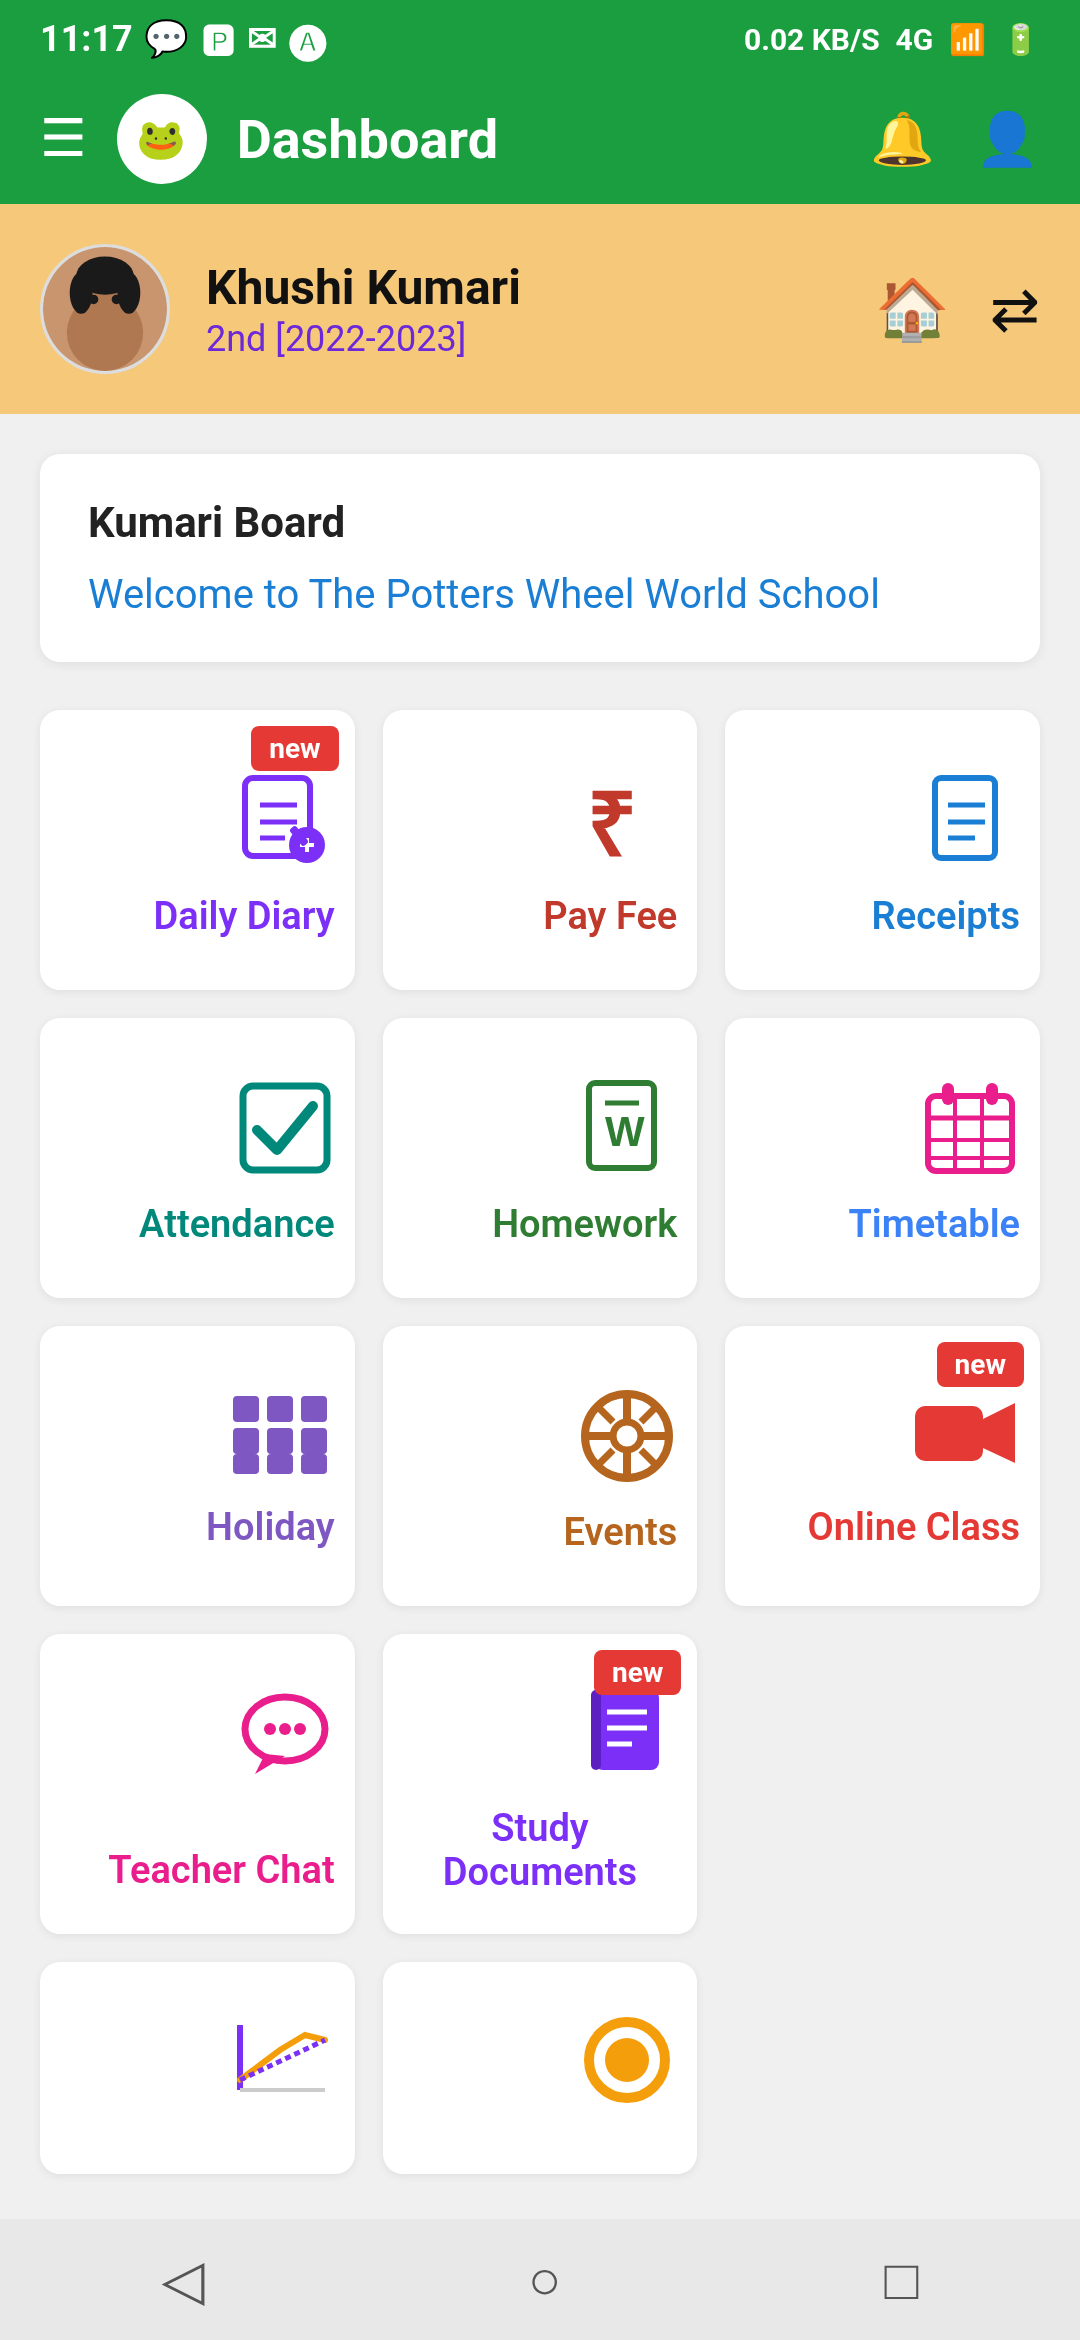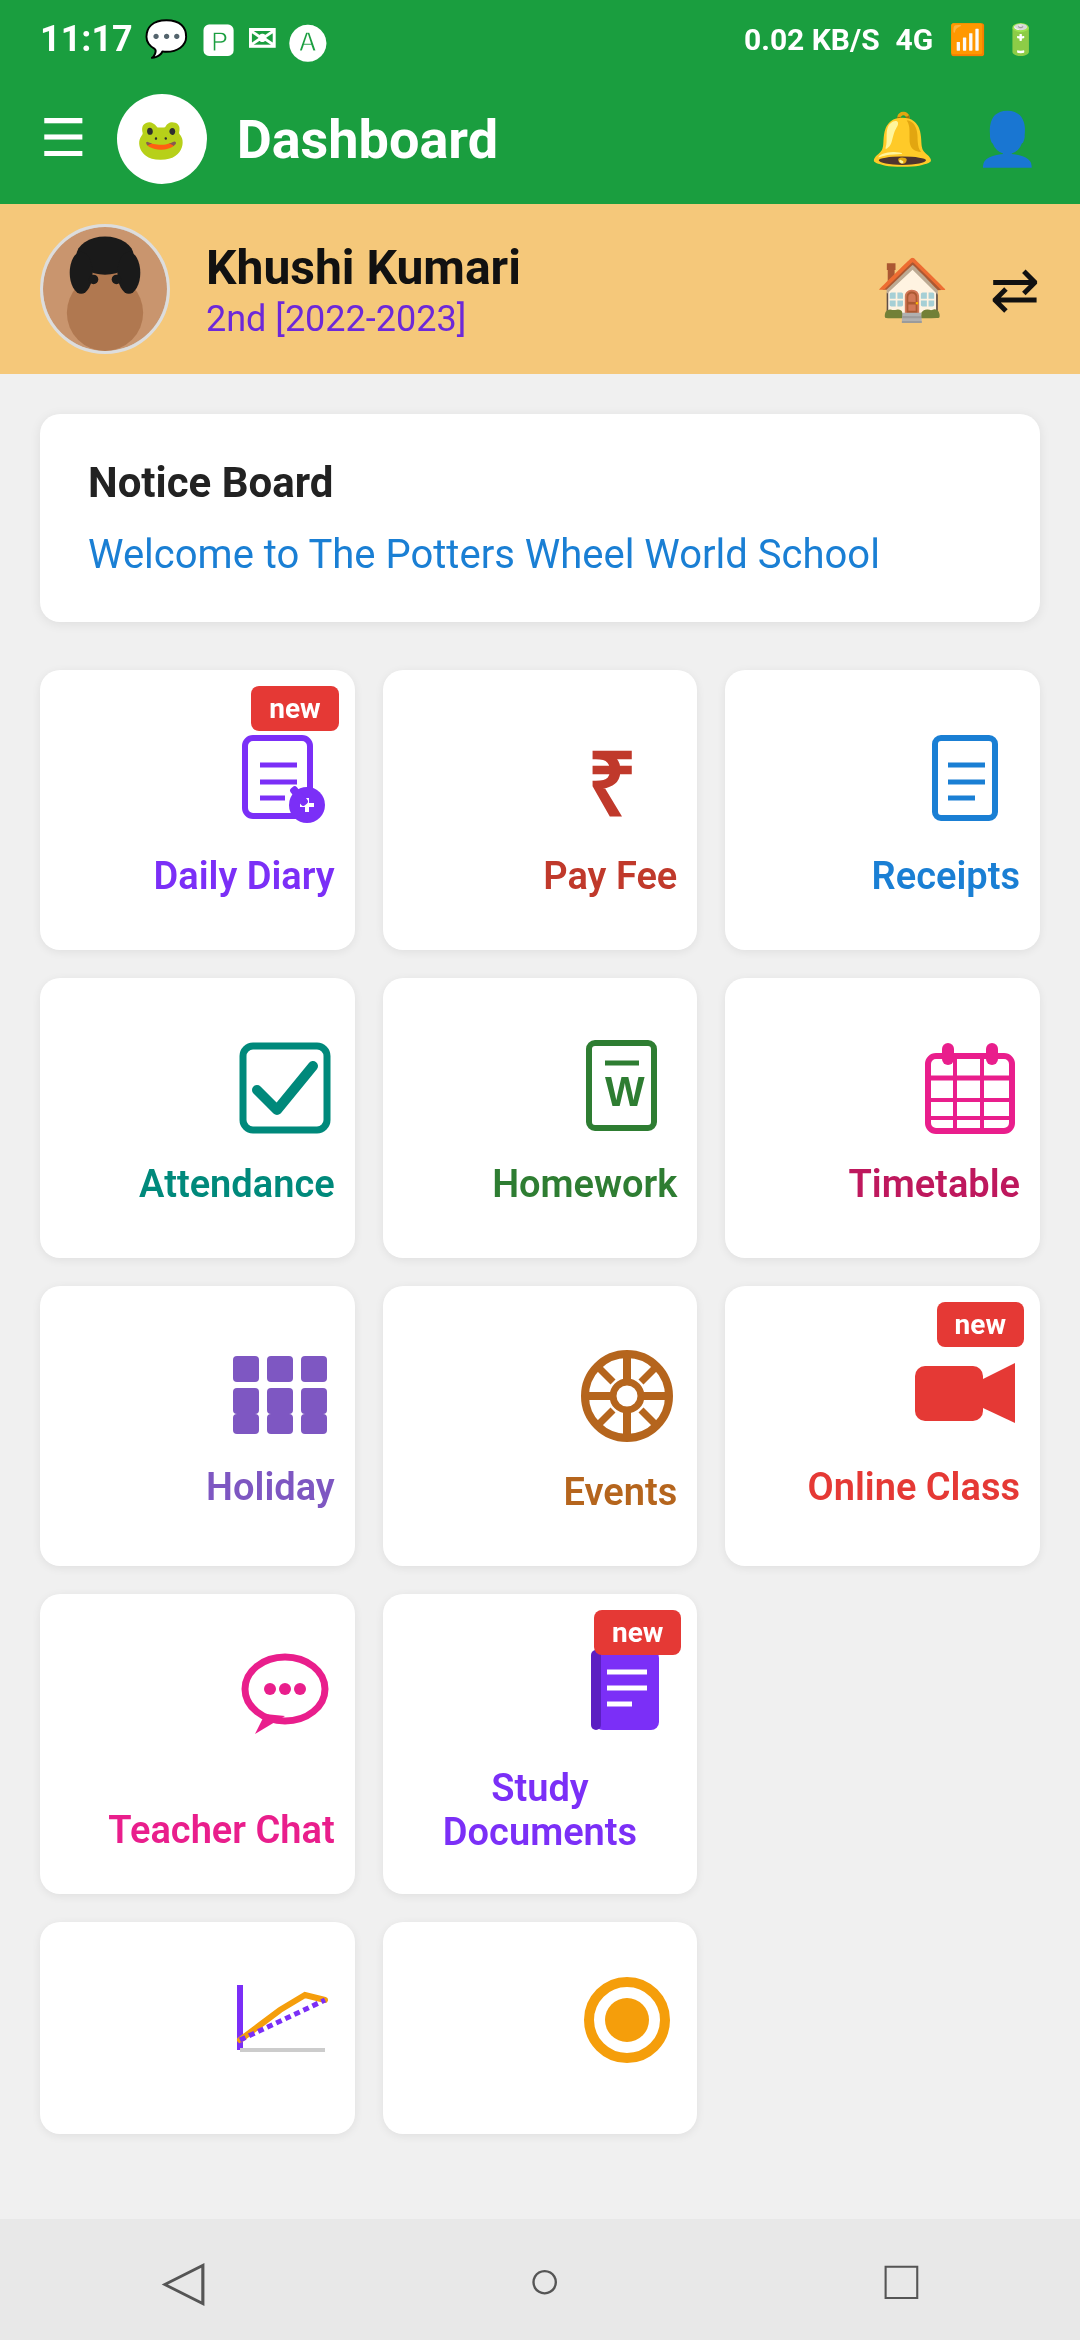--- a/index.html
+++ b/index.html
@@ -38,21 +38,21 @@
     .nav-logo { width: 90px; height: 90px; border-radius: 50%; background: #fff; display: flex; align-items: center; justify-content: center; font-size: 40px; }
     .nav-title { color: white; font-size: 54px; font-weight: bold; flex: 1; }
     .nav-icons { display: flex; gap: 40px; }
     .nav-icon { color: white; font-size: 52px; cursor: pointer; }
 
     
     .user-banner {
       background: #f5c87a;
       display: flex;
       align-items: center;
-      padding: 20px 40px;
+      padding: 40px 40px;
       gap: 36px;
     }
     .avatar {
       width: 130px;
       height: 130px;
       border-radius: 50%;
       background: #ccc;
       overflow: hidden;
       display: flex;
       align-items: center;
@@ -112,21 +112,21 @@
       padding: 6px 18px;
       border-radius: 8px;
     }
 
     
     .color-purple { color: #7b2ff7; }
     .color-red-dark { color: #c0392b; }
     .color-blue { color: #1a7fd4; }
     .color-teal { color: #00897b; }
     .color-green { color: #2e7d32; margin-left: 29px; }
-    .color-pink { color: #be185d; margin-left: 39px; }
+    .color-pink { color: #3b82f6; margin-left: 39px; }
     .color-orange { color: #e67e22; }
     .color-purple-light { color: #7e57c2; }
     .color-brown { color: #b5651d; }
     .color-red { color: #e53935; }
     .color-magenta { color: #e91e8c; margin-top: 40px; }
 
     
     .bottom-partial {
       display: grid;
       grid-template-columns: repeat(3, 1fr);
@@ -202,21 +202,21 @@
     <div class="user-name">Khushi Kumari</div>
     <div class="user-class">2nd [2022-2023]</div>
   </div>
   <div class="banner-icons">
     <span class="banner-icon">🏠</span>
     <span class="banner-icon">⇄</span>
   </div>
 </div>
 
 <div class="notice-card">
-  <div class="notice-title">Notice Board</div>
+  <div class="notice-title">Kumari Board</div>
   <div class="notice-text">Welcome to The Potters Wheel World School</div>
 </div>
 
 <div class="grid-container">
 
   <div class="grid-item">
     <span class="new-badge">new</span>
     <div class="icon-svg">
       <svg width="100" height="100" viewBox="0 0 100 100">
         <rect x="10" y="8" width="65" height="78" rx="8" fill="none" stroke="#7b2ff7" stroke-width="6"></rect>

